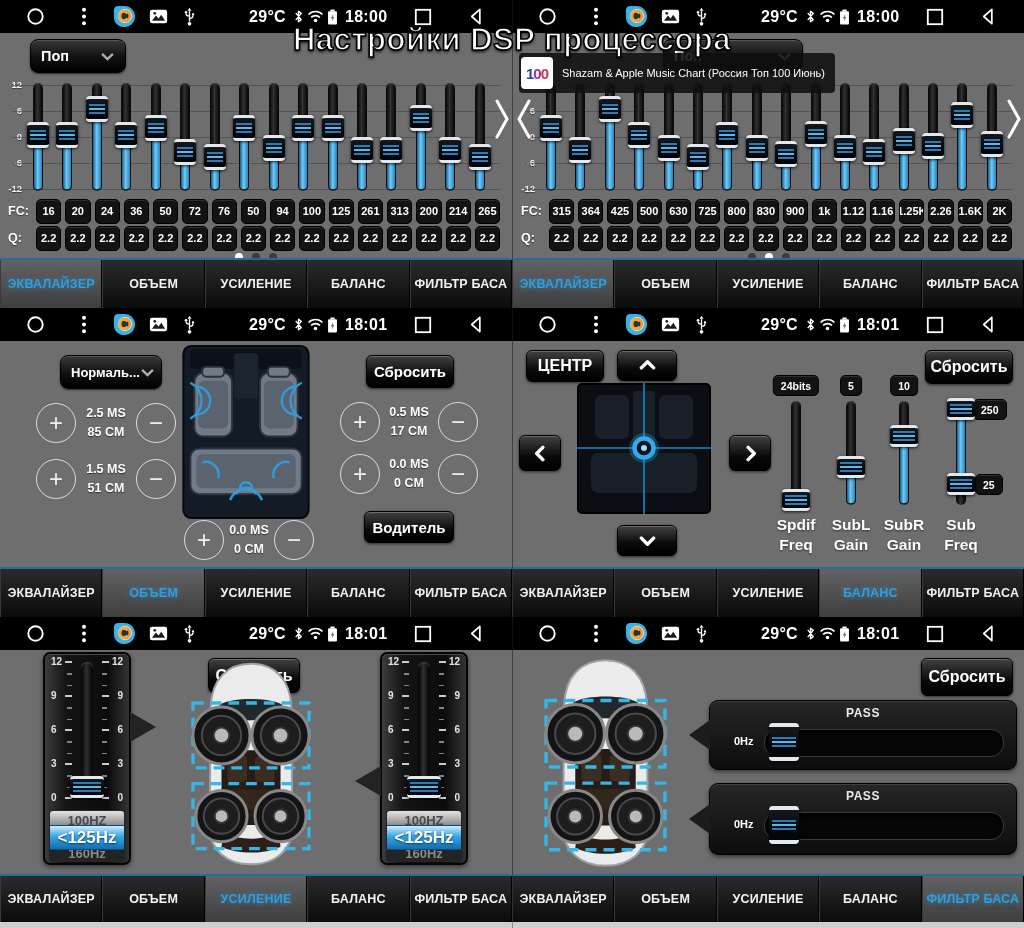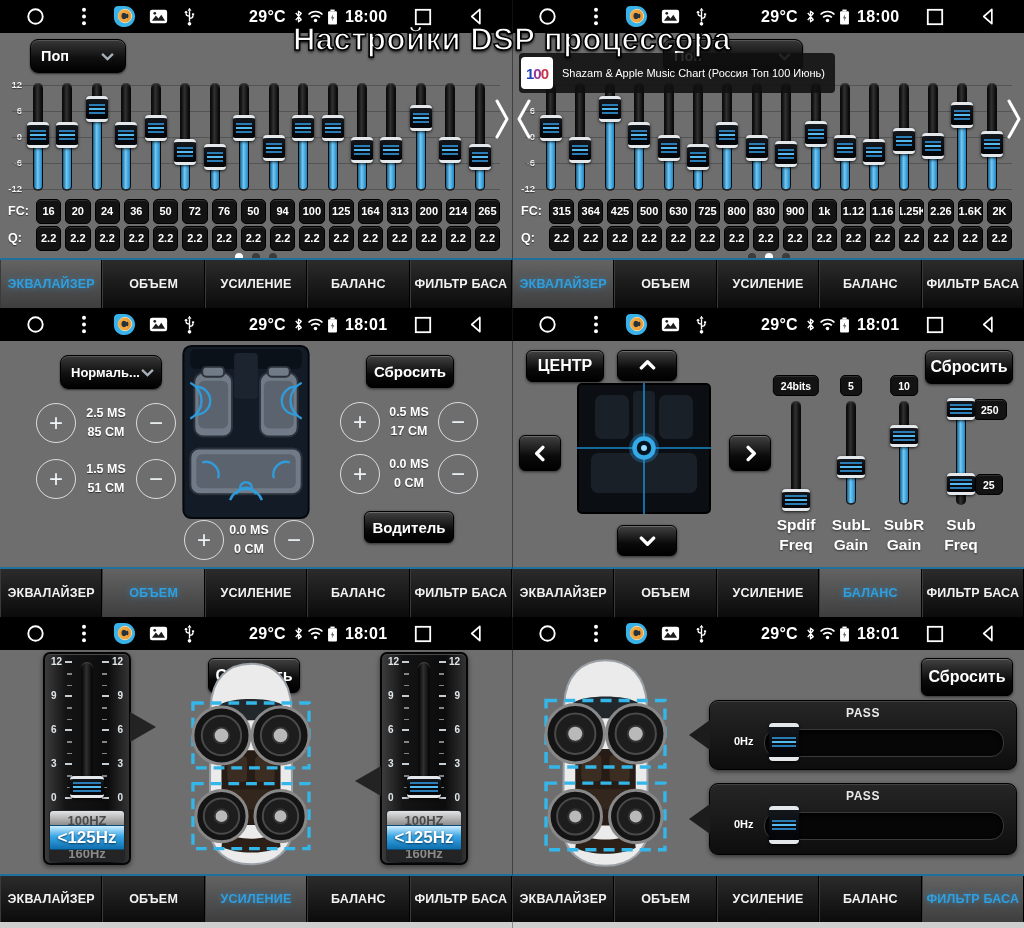--- a/index.html
+++ b/index.html
@@ -317,21 +317,21 @@
               <div class="chip">20</div>
               <div class="chip">24</div>
               <div class="chip">36</div>
               <div class="chip">50</div>
               <div class="chip">72</div>
               <div class="chip">76</div>
               <div class="chip">50</div>
               <div class="chip">94</div>
               <div class="chip">100</div>
               <div class="chip">125</div>
-              <div class="chip">164</div>
+              <div class="chip">261</div>
               <div class="chip">313</div>
               <div class="chip">200</div>
               <div class="chip">214</div>
               <div class="chip">265</div>
             </div>
             <div class="chips-row" style="top: 193px;">
               <div class="lbl">Q:</div>
               <div class="chip">2.2</div>
               <div class="chip">2.2</div>
               <div class="chip">2.2</div>

